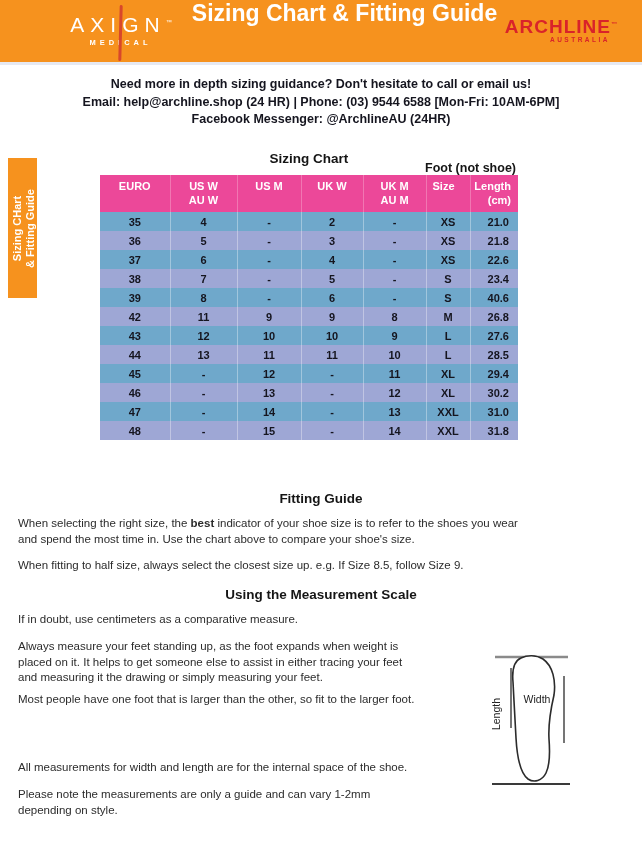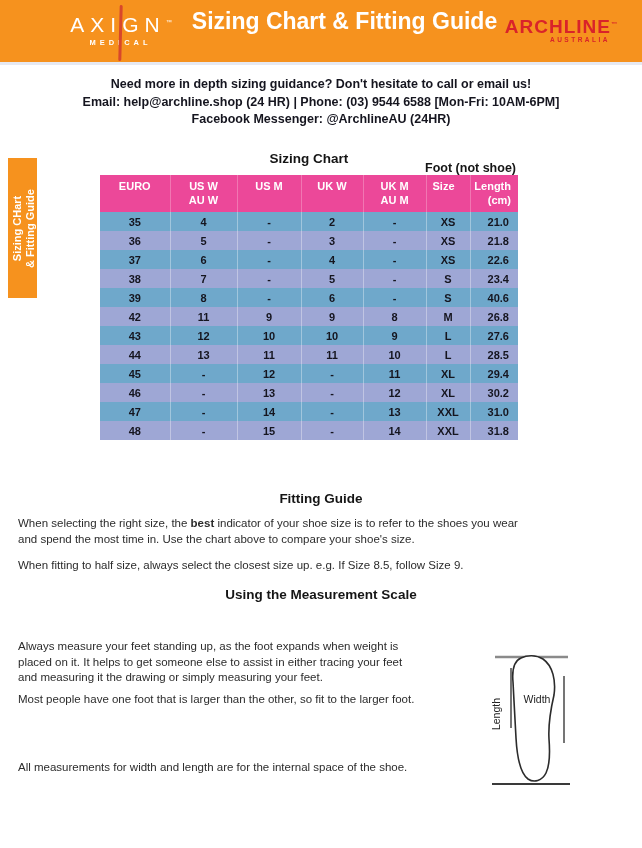--- a/index.html
+++ b/index.html
@@ -15,21 +15,21 @@
   }
   .axign { position:absolute; left:56px; top:11px; width:125px; text-align:center; color:#fff; }
   .axign-name { font-size:21px; letter-spacing:6px; font-weight:400; line-height:22px; padding-left:5px; }
   .axign-name sup { font-size:6px; letter-spacing:0; }
   .axign-sub { font-size:7.5px; letter-spacing:4px; font-weight:700; margin-top:2px; padding-left:4px; }
   .axign-stroke {
     position:absolute; left:63px; top:-6px; width:2.5px; height:56px;
     background:#D8472B; transform:rotate(1.5deg); border-radius:2px;
   }
   .main-title {
-    position:absolute; left:0; right:0; top:8px; margin:0; text-align:center;
+    position:absolute; left:0; right:0; top:0; margin:0; text-align:center;
     font-size:23px; font-weight:700; color:#ffffff;padding-left:47px;
   }
   .archline { position:absolute; right:24px; top:15px; color:#D9232A; }
   .arch-name { font-size:19px; font-weight:600; letter-spacing:1px; line-height:19px; }
   .arch-name sup { font-size:6px; }
   .arch-sub { font-size:6.5px; font-weight:700; letter-spacing:2.5px; text-align:right; margin-right:8px; }
 
   
   .contact {
     position:absolute; top:76px; left:0; right:0; text-align:center;
@@ -260,23 +260,25 @@
           <td class="len">31.8</td>
         </tr>
       </tbody>
   </table>
 
   <h2 class="h2" id="fg-title">Fitting Guide</h2>
   <p class="para" id="fg-p1"><span>When selecting the right size, the </span><b>best</b><span> indicator of your shoe size is to refer to the shoes you wear and spend the most time in. Use the chart above to compare your shoe's size.</span></p>
   <p class="para" id="fg-p2">When fitting to half size, always select the closest size up. e.g. If Size 8.5, follow Size 9.</p>
 
   <h2 class="h2" id="ms-title">Using the Measurement Scale</h2>
+  <p class="para" id="ms-p1">If in doubt, use centimeters as a comparative measure.</p>
   <p class="para" id="ms-p2">Always measure your feet standing up, as the foot expands when weight is placed on it. It helps to get someone else to assist in either tracing your feet and measuring it the drawing or simply measuring your feet.</p>
   <p class="para" id="ms-p3">Most people have one foot that is larger than the other, so fit to the larger foot.</p>
   <p class="para" id="ms-p4">All measurements for width and length are for the internal space of the shoe.</p>
+  <p class="para" id="ms-p5">Please note the measurements are only a guide and can vary 1-2mm depending on style.</p>
 
   <svg class="foot-svg" width="152" height="150" viewBox="0 0 152 150">
     <line x1="5" y1="11" x2="78" y2="11" stroke="#8a8a8a" stroke-width="2.5"></line>
     <line x1="2" y1="138" x2="80" y2="138" stroke="#3a3a3a" stroke-width="2"></line>
     <path d="M31,12 C24,15 22,25 23,36 C24,55 25,75 26,92 C27,110 30,127 38,133 C44,137 52,135 56,127 C60,119 60,106 59,93 C58,76 61,62 64,49 C66,35 63,20 53,13 C46,8.5 37,9 31,12 Z" fill="#ffffff" stroke="#2b2b2b" stroke-width="1.6"></path>
     <line x1="21" y1="22" x2="21" y2="82" stroke="#2b2b2b" stroke-width="1.3"></line>
     <line x1="74" y1="30" x2="74" y2="97" stroke="#2b2b2b" stroke-width="1.3"></line>
     <text x="47" y="57" font-size="10.5" fill="#222222" text-anchor="middle">Width</text>
     <text x="10" y="68" transform="rotate(-90 10 68)" font-size="10.5" fill="#222222" text-anchor="middle">Length</text>
   </svg>

